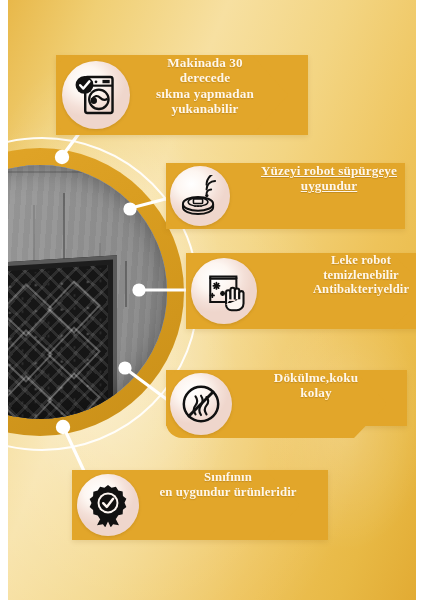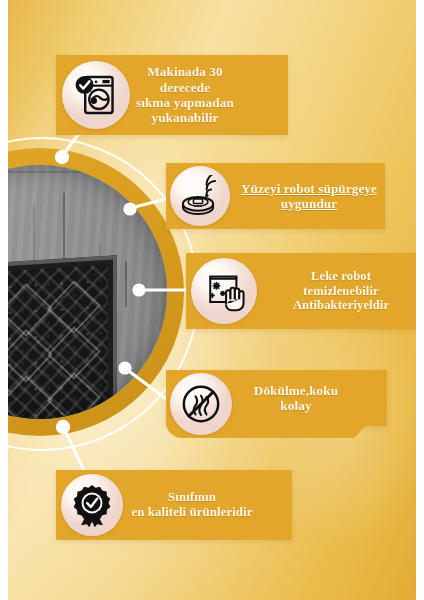--- a/index.html
+++ b/index.html
@@ -65,22 +65,22 @@
   .rug .dmo{position:absolute;width:34px;height:34px;border:2px solid rgba(255,255,255,.28);
      transform:rotate(45deg);}
   .photo .vign{position:absolute;inset:0;border-radius:50%;
      box-shadow:inset 0 0 26px rgba(0,0,0,.35);}
 
   
   svg#links{position:absolute;left:0;top:0;width:408px;height:600px;overflow:visible;}
 
   
   .banner{position:absolute;background:#e2a62a;color:#fff7ea;
-     display:flex;align-items:center;
-     box-shadow:0 2px 5px rgba(120,80,10,.13);}
+     display:flex;align-items:flex-start;
+     box-shadow:0 2px 5px rgba(120,80,10,.13);padding-left:20px;}
   .banner .txt{position:relative;margin-left:auto;text-align:center;
      font-weight:bold;line-height:1.16;letter-spacing:.1px;
      text-shadow:0 1px 1px rgba(140,95,15,.35);}
   .bubble{position:absolute;border-radius:50%;
      background:radial-gradient(58% 52% at 36% 30%, #ffffff 0%, #fdf6f1 42%, #f4e0d8 76%, #efd6cc 100%);
      display:flex;align-items:center;justify-content:center;
      box-shadow:0 1px 3px rgba(120,80,10,.22);}
   .bubble svg{display:block;}
 </style>
 </head>
@@ -230,34 +230,34 @@
           </g>
           <line x1="14.5" y1="49.5" x2="49.5" y2="14.5" stroke="#111" stroke-width="4.2" stroke-linecap="round"></line>
         </svg>
       </div>
       <div class="txt" style="width:150px;margin-right:16px;font-size:13.2px;">
         <div>Dökülme,koku</div>
         <div>kolay</div>
       </div>
     </div>
 
-    <div class="banner" style="left:48px;top:470px;width:236px;height:70px;">
+    <div class="banner" style="left:64px;top:470px;width:236px;height:70px;">
       <svg style="position:absolute;left:0;top:0;" width="228" height="70" viewBox="0 0 228 70">
         <path d="M17,0 H194 L228,35 L194,70 H17 A17,17 0 0 1 0,53 V17 A17,17 0 0 1 17,0 Z" fill="#e2a62a"></path>
       </svg>
       <div class="bubble" style="left:5px;top:4px;width:62px;height:62px;">
         <svg width="44" height="44" viewBox="0 0 64 64">
           <path d="M32,3 l5.2,3.8 6.3,-1.4 3.5,5.4 6.3,1.6 0.4,6.5 5,4.1 -2.7,5.9 2.7,5.9 -5,4.1 -0.4,6.5 -6.3,1.6 -3.5,5.4 -6.3,-1.4 L32,55 l-5.2,-3.8 -6.3,1.4 -3.5,-5.4 -6.3,-1.6 -0.4,-6.5 -5,-4.1 2.7,-5.9 -2.7,-5.9 5,-4.1 0.4,-6.5 6.3,-1.6 3.5,-5.4 6.3,1.4 Z" fill="#111"></path>
           <circle cx="32" cy="29" r="15.2" fill="#fdf6f1"></circle>
           <circle cx="32" cy="29" r="12.4" fill="#111"></circle>
           <path d="M25,29.4 l5.2,5.4 L39.4,23" fill="none" stroke="#fdf6f1" stroke-width="3.6" stroke-linecap="round" stroke-linejoin="round"></path>
           <path d="M23,48 l-7,13.5 8.6,-1.4 3.4,4.4 6.2,-13.4 Z" fill="#111"></path>
           <path d="M41,48 l7,13.5 -8.6,-1.4 -3.4,4.4 -6.2,-13.4 Z" fill="#111"></path>
         </svg>
       </div>
       <div class="txt" style="width:168px;margin-right:16px;font-size:12.8px;">
         <div>Sınıfının</div>
-        <div>en kaliteli ürünleridir</div>
+        <div>en uygundur ürünleridir</div>
       </div>
     </div>
 
   </div>
 </div>
 
 </body></html>

